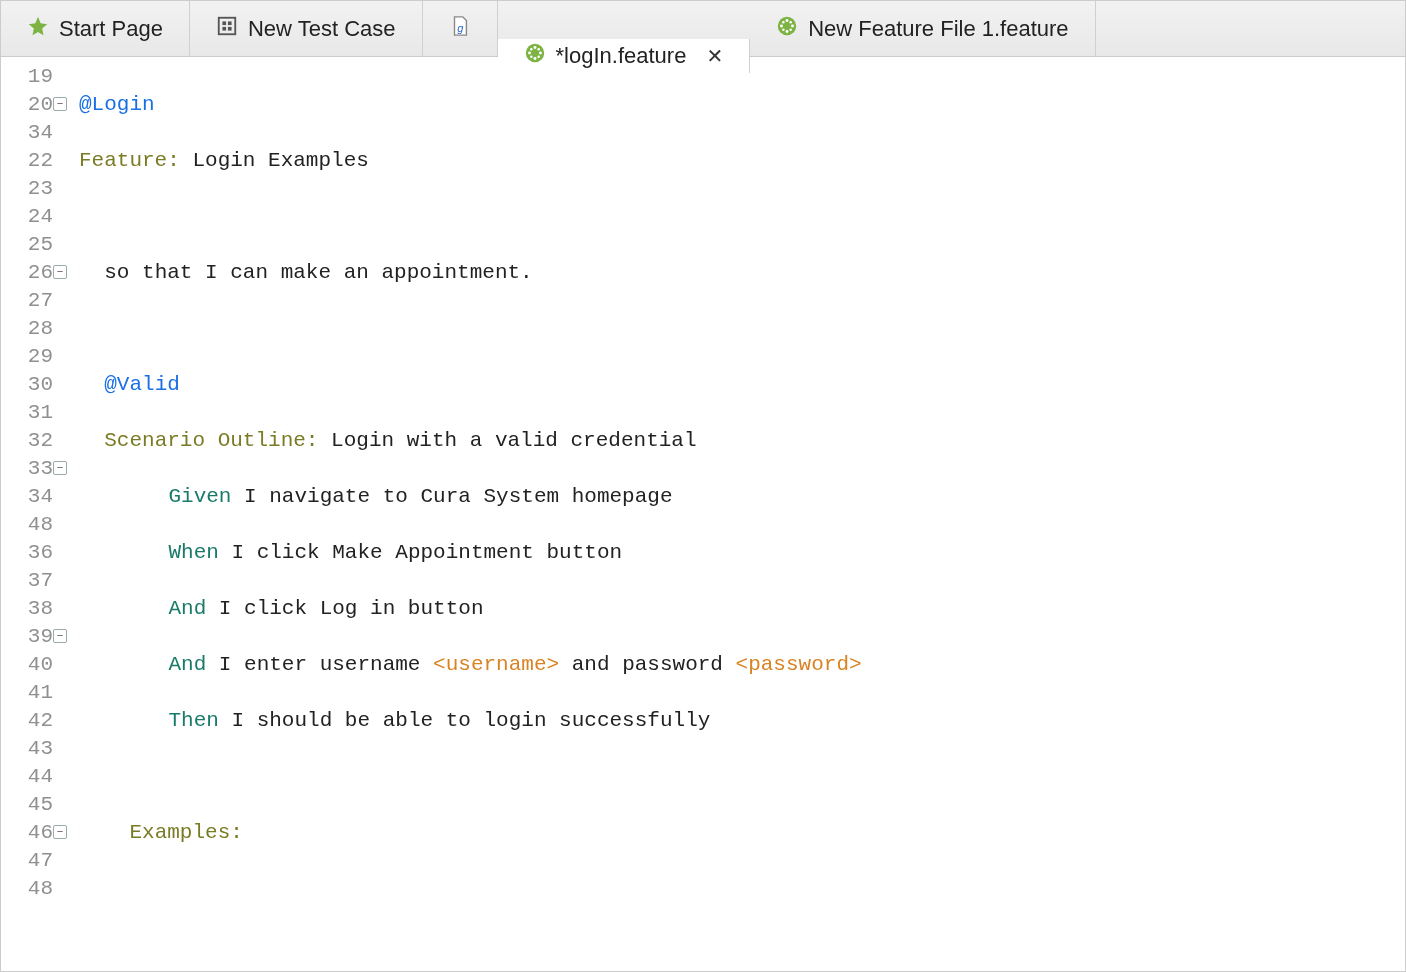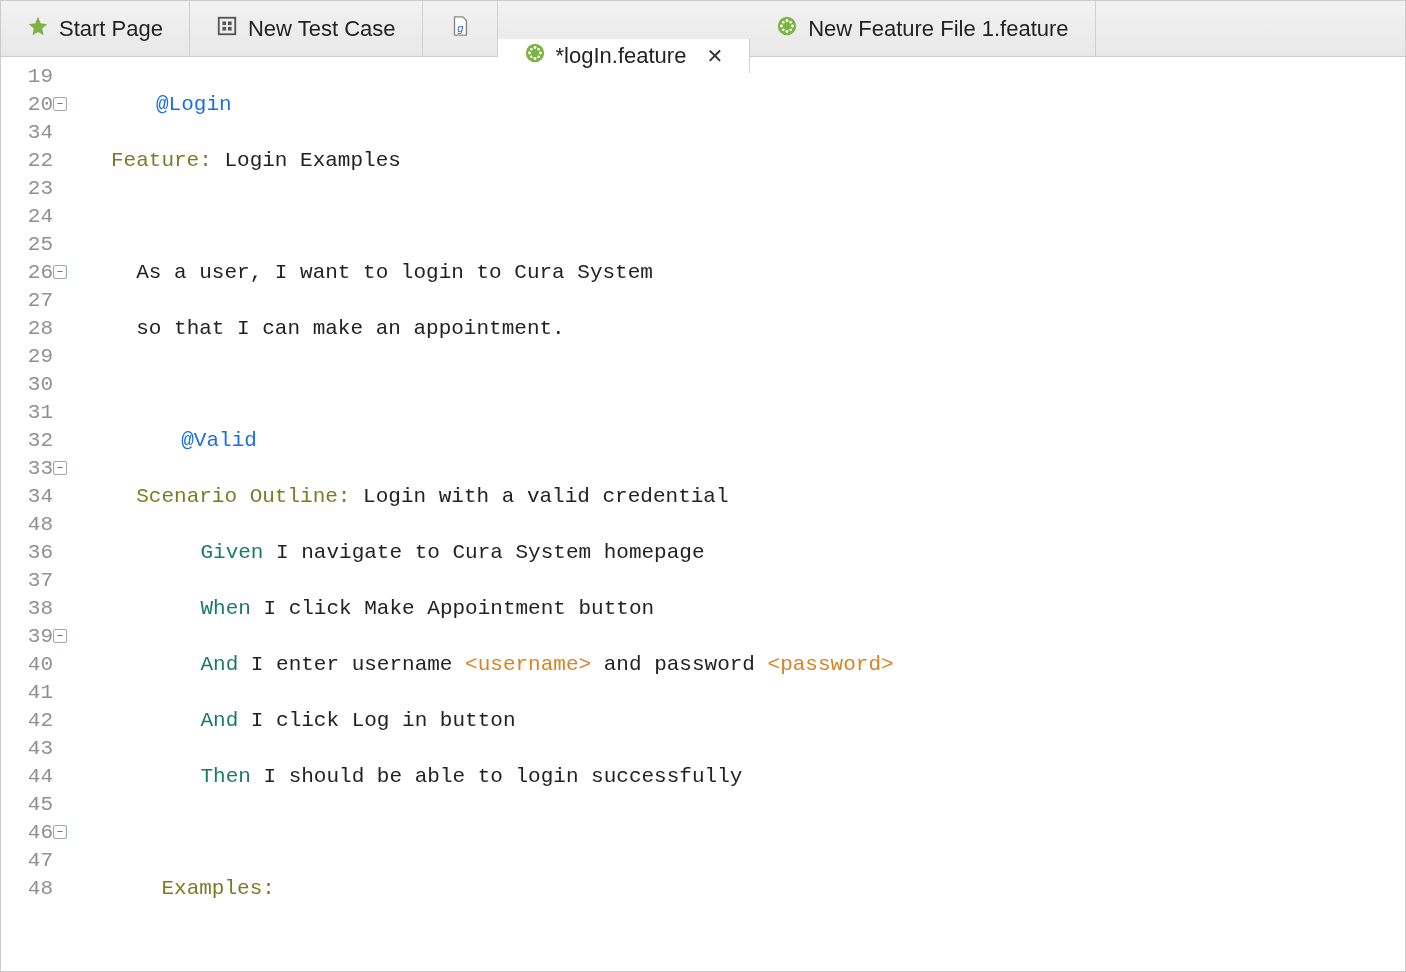--- a/index.html
+++ b/index.html
@@ -49,21 +49,20 @@
     .case-icon svg, .file-icon svg, .cucumber-icon svg { width:22px; height:22px; }
     .spacer { flex:1; }
     .editor {
       flex:1;
       display:flex;
       font-family: "Menlo","Consolas","Courier New",monospace;
       font-size:21px;
       line-height:28px;
       overflow:hidden;
       padding-top:6px;
-      gap:32px;
     }
     .gutter {
       width:70px;
       text-align:right;
       color:#909090;
       user-select:none;
       padding-right:4px;
       position:relative;
     }
     .gutter .ln { height:28px; padding-right:14px; position:relative; }
@@ -76,21 +75,21 @@
       font-size:11px; line-height:1; color:#556;
       cursor:pointer;
     }
     .code {
       flex:1;
       padding-left:8px;
       white-space:pre;
       font-family: "Menlo","Consolas","Courier New",monospace;
     }
     .code .cl { height:28px; }
-    .tag   { color:#1a6fe6;margin-left:45px; }
+    .tag   { color:#1a6fe6; }
     .kw    { color:#7a7b24; font-weight:500; }
     .step  { color:#1a7a6a; font-weight:500;margin-left:39px; }
     .param { color:#d98324; }
     .txt   { color:#222; }
   </style>
 </head>
 <body>
 
 <div class="app">
 
@@ -194,29 +193,28 @@
       <div class="ln"><span>45</span></div>
       <div class="ln"><span>46</span><span class="fold">−</span></div>
       <div class="ln"><span>47</span></div>
       <div class="ln"><span>48</span></div>
     </div>
 
     <div class="code">
 <div class="cl"><span class="tag">@Login</span></div>
 <div class="cl"><span class="kw">Feature:</span> <span class="txt">Login Examples</span></div>
 <div class="cl"></div>
-<div class="cl">  <span class="txt">As a user, I want to login to Cura System</span></div>
 <div class="cl">  <span class="txt">so that I can make an appointment.</span></div>
 <div class="cl"></div>
 <div class="cl">  <span class="tag">@Valid</span></div>
 <div class="cl">  <span class="kw">Scenario Outline:</span> <span class="txt">Login with a valid credential</span></div>
 <div class="cl">    <span class="step">Given</span> <span class="txt">I navigate to Cura System homepage</span></div>
 <div class="cl">    <span class="step">When</span> <span class="txt">I click Make Appointment button</span></div>
+<div class="cl">    <span class="step">And</span> <span class="txt">I click Log in button</span></div>
 <div class="cl">    <span class="step">And</span> <span class="txt">I enter username </span><span class="param">&lt;username&gt;</span><span class="txt"> and password </span><span class="param">&lt;password&gt;</span></div>
-<div class="cl">    <span class="step">And</span> <span class="txt">I click Log in button</span></div>
 <div class="cl">    <span class="step">Then</span> <span class="txt">I should be able to login successfully</span></div>
 <div class="cl"></div>
 <div class="cl">    <span class="kw">Examples:</span></div>
 <div class="cl"></div>
 
 
 
 
 
 

